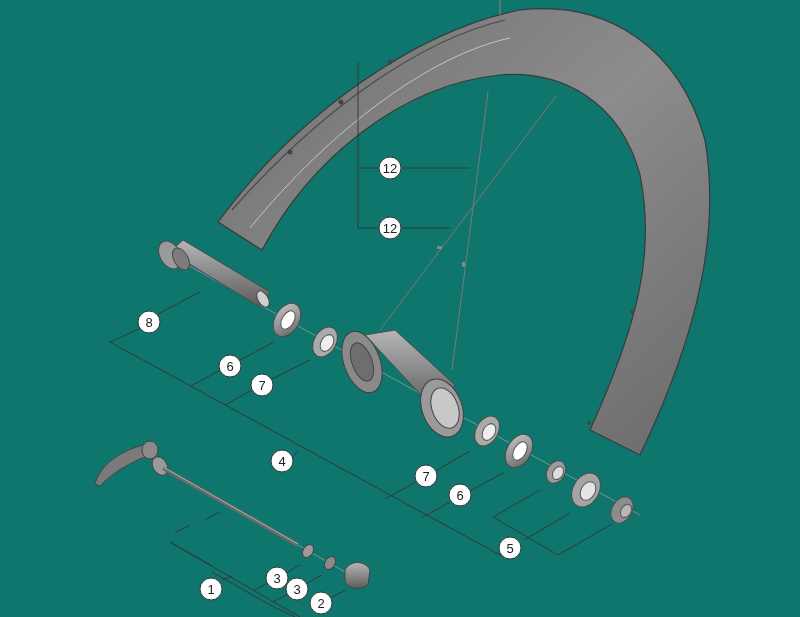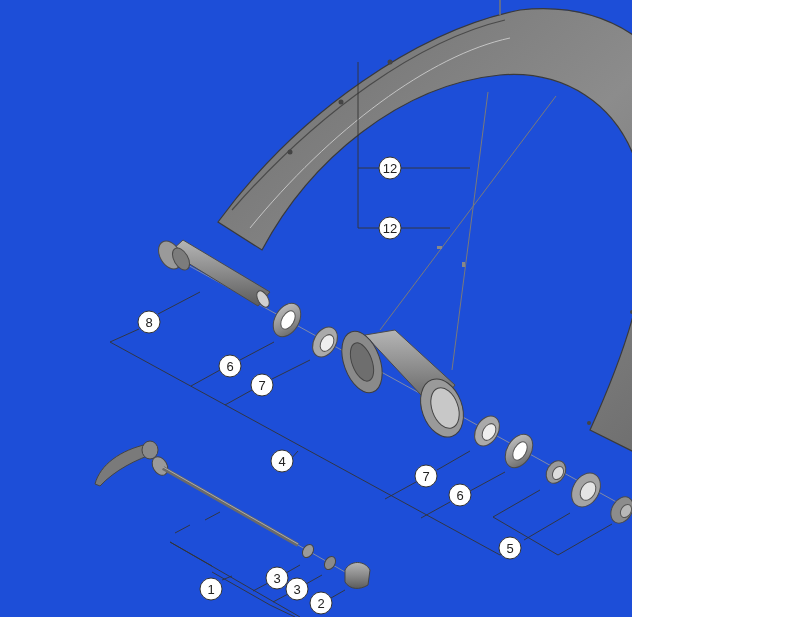--- a/index.html
+++ b/index.html
@@ -1,16 +1,16 @@
 <!DOCTYPE html>
 <html><head>
 <meta charset="utf-8">
 <style>
   html, body { margin:0; padding:0; background:#ffffff; }
-  #stage { position:relative; width:632px; height:617px; overflow:hidden; background:#1d4ed8;text-decoration:underline; }
+  #stage { position:relative; width:800px; height:617px; overflow:hidden; background:#0f766e;text-decoration:underline; }
   svg { position:absolute; left:0; top:0; }
   .callout circle { fill:#ffffff; stroke:#333333; stroke-width:1; }
   .callout text { font-family:"Liberation Sans", sans-serif; font-size:13px; fill:#222222; text-anchor:middle; dominant-baseline:central; }
   .leader { stroke:#333333; stroke-width:0.9; fill:none; }
   .axisline { stroke:#9a9a9a; stroke-width:0.8; fill:none; }
   .spoke { stroke:#7a7a7a; stroke-width:1; fill:none; }
 </style>
 </head>
 <body>
 

